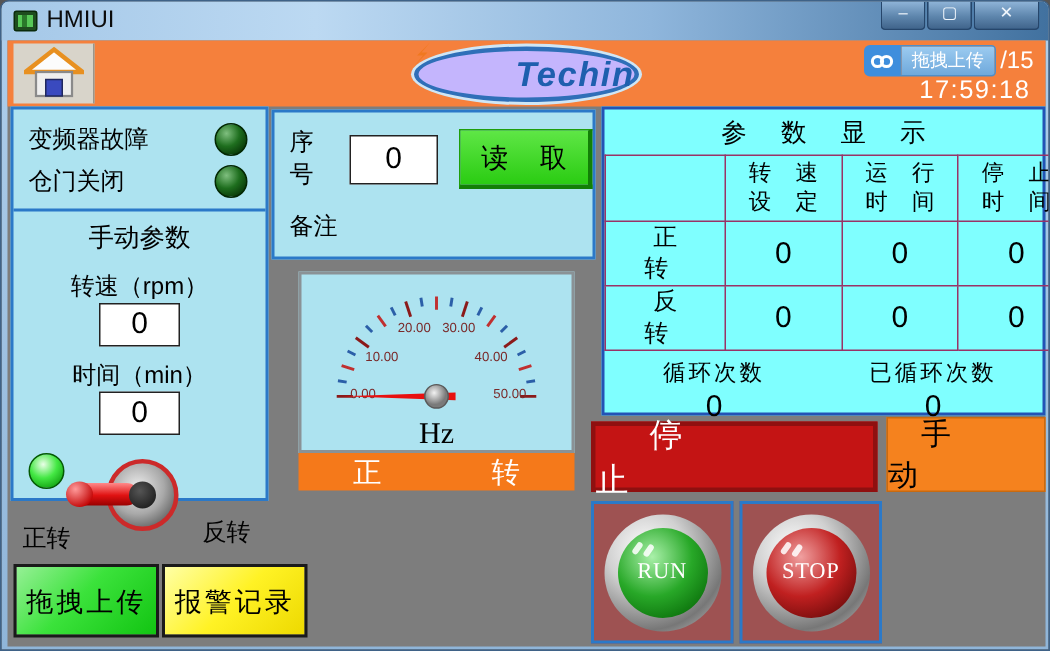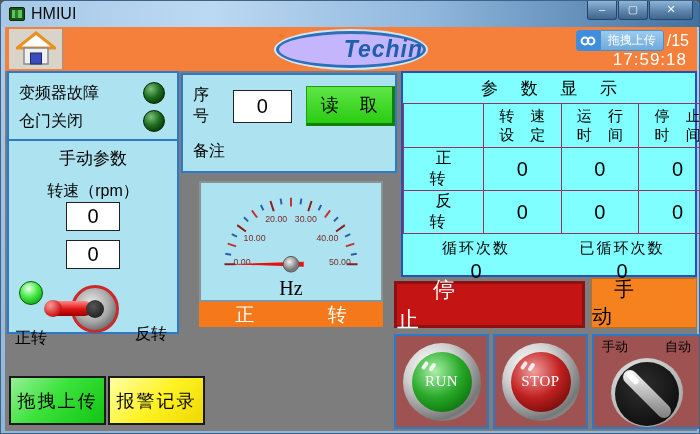--- a/index.html
+++ b/index.html
@@ -210,20 +210,21 @@
             <span>仓门关闭</span>
             <span class="led led-dark"></span>
           </div>
         </div>
         <div class="manual-title">手动参数</div>
         <div class="field-row">
           <span>转速（rpm）</span>
           <div class="num-box">0</div>
         </div>
         <div class="field-row">
+          <span>时间（min）</span>
           <div class="num-box">0</div>
         </div>
         <div class="dir-area">
           <span class="led led-green"></span>
           <div class="toggle-base">
             <div class="toggle-lever"></div>
           </div>
           <span class="fwd-label">正转</span>
           <span class="rev-label">反转</span>
         </div>
@@ -331,29 +332,19 @@
       <div class="bpanel run-panel">
         <div class="round-btn">
           <div class="sphere green">RUN</div>
         </div>
       </div>
       <div class="bpanel stopr-panel">
         <div class="round-btn">
           <div class="sphere red">STOP</div>
         </div>
       </div>
-      <div class="bpanel sel-panel">
-        <div class="sel-labels">
-          <span>手动</span>
-          <span>自动</span>
-        </div>
-        <div class="knob-base">
-          <div class="knob-face"></div>
-          <div class="knob-lever"></div>
-        </div>
-      </div>
 
       <div class="nav-btn settings-btn">拖拽上传</div>
       <div class="nav-btn alarm-btn">报警记录</div>
 
     </div>
   </div>
 </div>
 
 </body></html>

